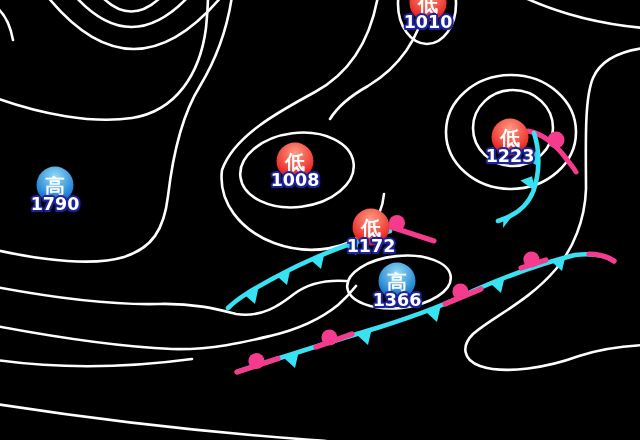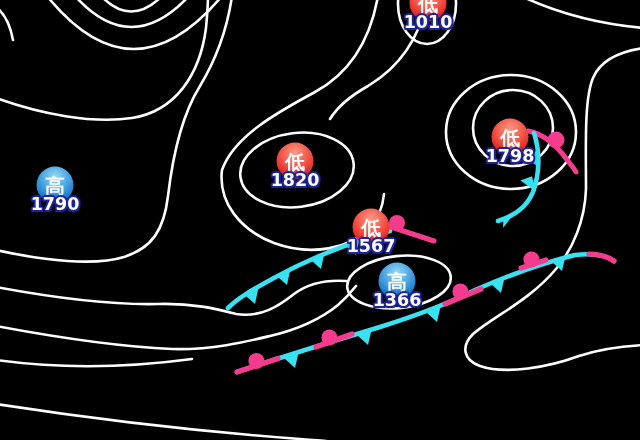--- a/index.html
+++ b/index.html
@@ -114,39 +114,39 @@
   <div class="pc" style="left:428px;top:3px">
     <div class="disc low">
         <span>低</span>
       </div>
     <div class="val">1010</div>
   </div>
   <div class="pc" style="left:295px;top:161px">
     <div class="disc low">
         <span>低</span>
       </div>
-    <div class="val">1820</div>
+    <div class="val">1008</div>
   </div>
   <div class="pc" style="left:510px;top:137px">
     <div class="disc low">
         <span>低</span>
       </div>
-    <div class="val">1798</div>
+    <div class="val">1223</div>
   </div>
   <div class="pc" style="left:55px;top:185px">
     <div class="disc high">
         <span>高</span>
       </div>
     <div class="val">1790</div>
   </div>
   <div class="pc" style="left:371px;top:227px">
     <div class="disc low">
         <span>低</span>
       </div>
-    <div class="val">1567</div>
+    <div class="val">1172</div>
   </div>
   <div class="pc" style="left:397px;top:281px">
     <div class="disc high">
         <span>高</span>
       </div>
     <div class="val">1366</div>
   </div>
 </div>
 
 </body></html>

